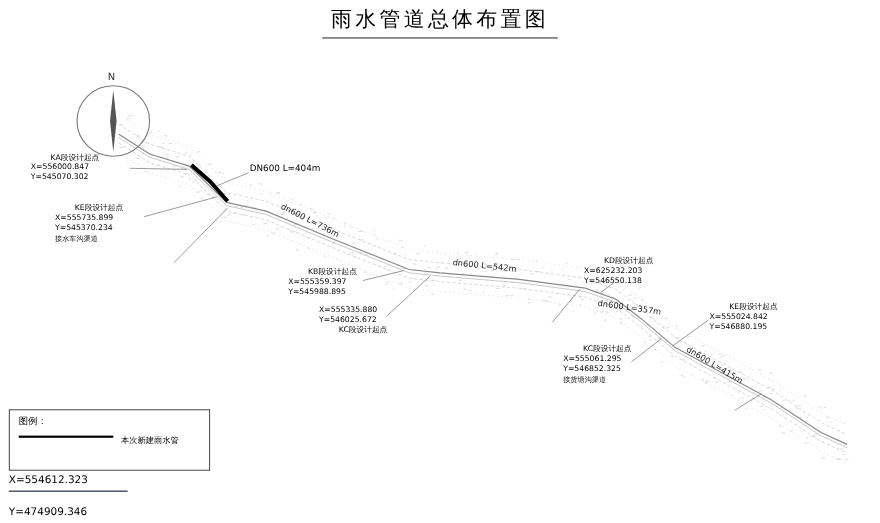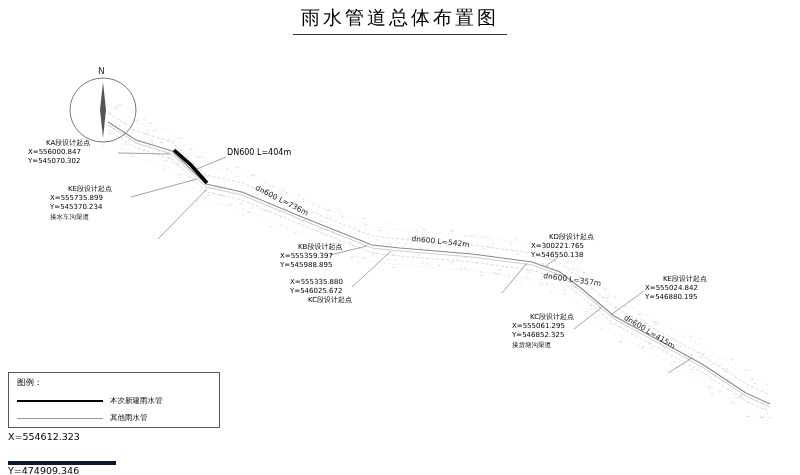--- a/index.html
+++ b/index.html
@@ -8,29 +8,29 @@
   .title{position:absolute;top:5px;left:50%;transform:translateX(-50%);margin:0;
          font-size:19px;font-weight:400;letter-spacing:3px;border-bottom:1.5px solid #333;
          padding:0 8px 3px;white-space:nowrap}
   svg.linework{position:absolute;left:0;top:0}
   .north-n{position:absolute;left:98px;top:66px;font-size:9px;color:#333}
   .pt{position:absolute;font-size:7px;line-height:9px;white-space:nowrap;color:#000}
   .pt .tt{margin-left:18px}
   .pt .nt{font-size:6.5px;margin-top:1px;color:#111}
   .seg{position:absolute;font-size:7.5px;color:#222;white-space:nowrap;transform-origin:0 0}
   .seg.big{font-size:8px;color:#000}
-  .legend{position:absolute;left:8px;top:372px;width:212px;height:56px;border:1px solid #555;box-sizing:border-box}
+  .legend{position:absolute;left:8px;top:372px;width:183px;height:56px;border:1px solid #555;box-sizing:border-box}
   .legend .lt{font-size:8.5px;margin:4px 0 0 8px}
-  .legend .row{display:flex;align-items:center;margin:7px 8px 0 8px}
+  .legend .row{display:flex;margin:7px 8px 0 8px}
   .legend .sample{width:86px;margin-right:7px;height:0}
   .legend .sample.thick{border-top:2.5px solid #000}
   .legend .sample.thin{border-top:1px solid #999}
   .legend .row .lab{font-size:7.5px}
   .origin{position:absolute;left:8px;top:431px;font-size:9.5px}
-  .origin .ln{border-bottom:4px solid #0f172a;width:108px;padding-bottom:19px;margin-bottom:0}
+  .origin .ln{border-bottom:1px solid #0f172a;width:108px;padding-bottom:4px;margin-bottom:13px}
   .origin .caption{margin-left:35px;font-size:10px;margin-top:2px}
 </style>
 </head>
 <body>
 
 <div class="canvas">
 
   <svg class="linework" width="800" height="475">
     <g id="deco">
         <line x1="109.2" y1="112.8" x2="111.5" y2="113.7" stroke="#c9c9c9" stroke-width="0.6"></line>
@@ -405,35 +405,35 @@
   </div>
 
   <div class="pt" style="left:50px;top:185px">
     <div class="tt">KE段设计起点</div>
     <div>X=555735.899</div>
     <div>Y=545370.234</div>
     <div class="nt" style="">接水车沟渠道</div>
   </div>
 
 
-  <div class="pt" style="left:280px;top:243px">
+  <div class="pt" style="left:262px;top:243px">
     <div class="tt">KB段设计起点</div>
     <div>X=555359.397</div>
     <div>Y=545988.895</div>
   </div>
 
   <div class="pt" style="left:290px;top:278px">
     <div>X=555335.880</div>
     <div>Y=546025.672</div>
     <div class="tt">KC段设计起点</div>
   </div>
 
   <div class="pt" style="left:531px;top:233px">
     <div class="tt">KD段设计起点</div>
-    <div>X=300221.765</div>
+    <div>X=625232.203</div>
     <div>Y=546550.138</div>
   </div>
 
 
   <div class="pt" style="left:645px;top:275px">
     <div class="tt">KE段设计起点</div>
     <div>X=555024.842</div>
     <div>Y=546880.195</div>
   </div>
 
@@ -450,24 +450,20 @@
   <div class="seg" style="left:412px;top:234px;transform:rotate(6deg)">dn600 L=542m</div>
   <div class="seg" style="left:544px;top:271px;transform:rotate(8deg)">dn600 L=357m</div>
   <div class="seg" style="left:627px;top:313px;transform:rotate(31deg)">dn600 L=415m</div>
 
   <div class="legend">
     <div class="lt">图例：</div>
     <div class="row">
       <div class="sample thick"></div>
       <span class="lab">本次新建雨水管</span>
     </div>
-    <div class="row">
-      <div class="sample thin"></div>
-      <span class="lab">其他雨水管</span>
-    </div>
   </div>
 
   <div class="origin">
     <div class="ln">X=554612.323</div>
     <div class="ln">Y=474909.346</div>
     <div class="caption">起终点坐标</div>
   </div>
 
 </div>
 

